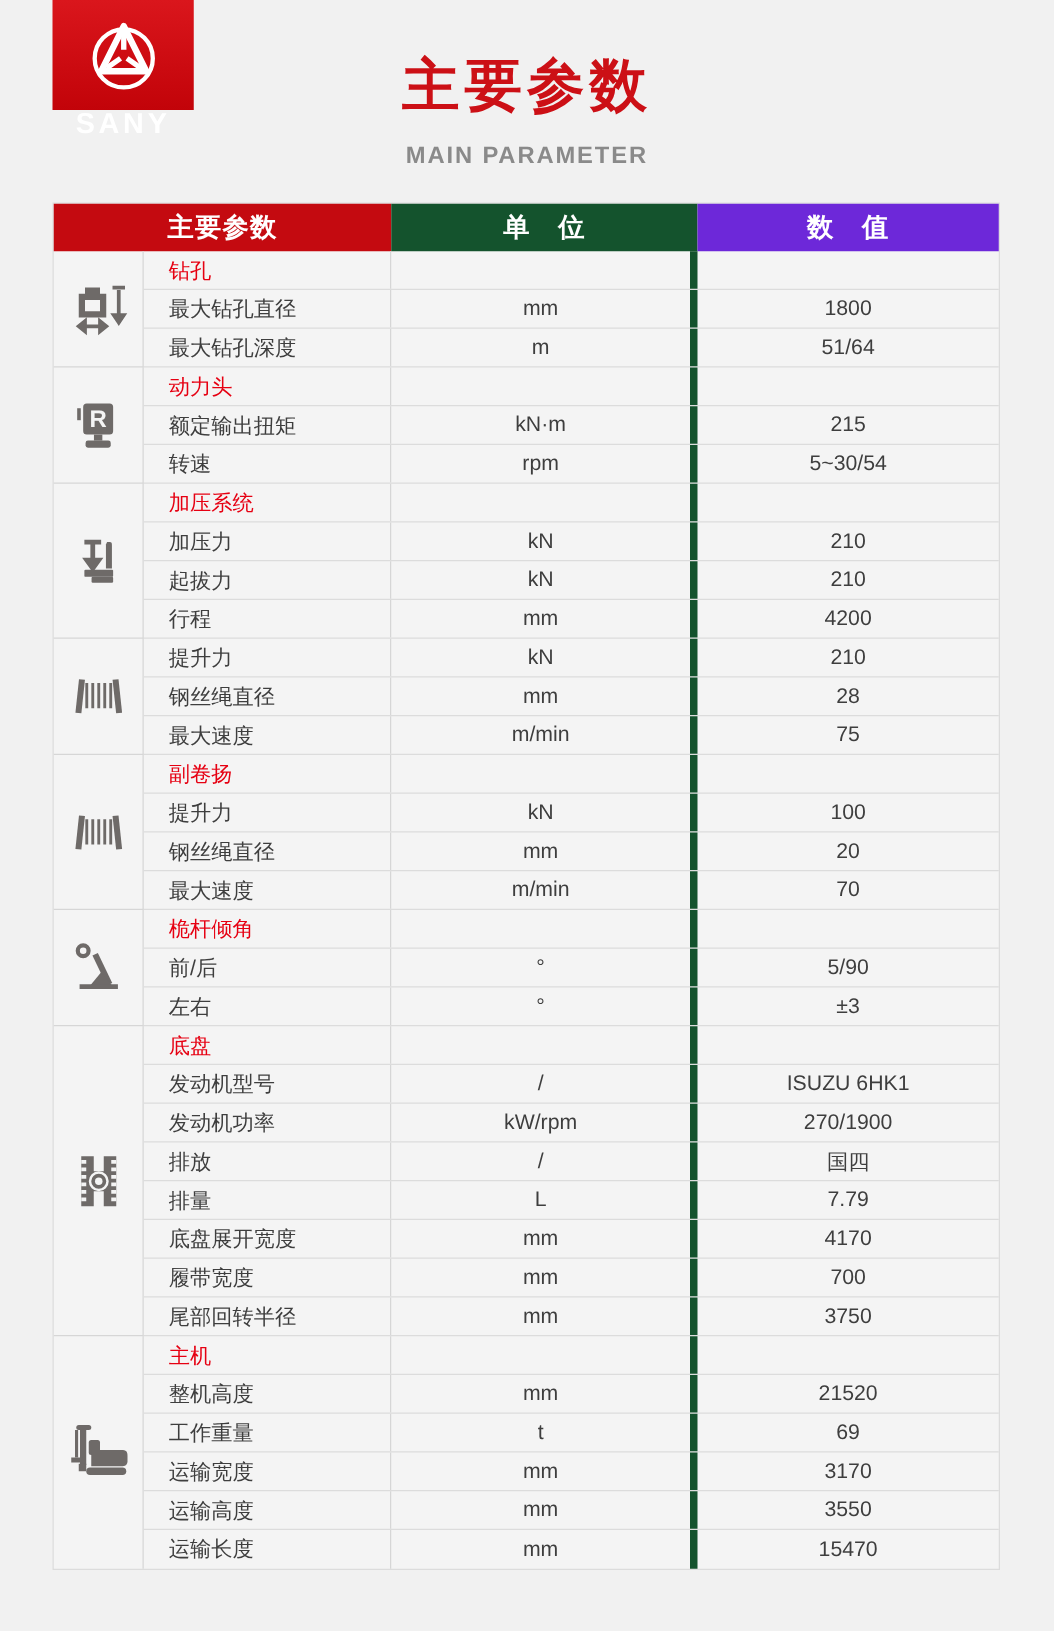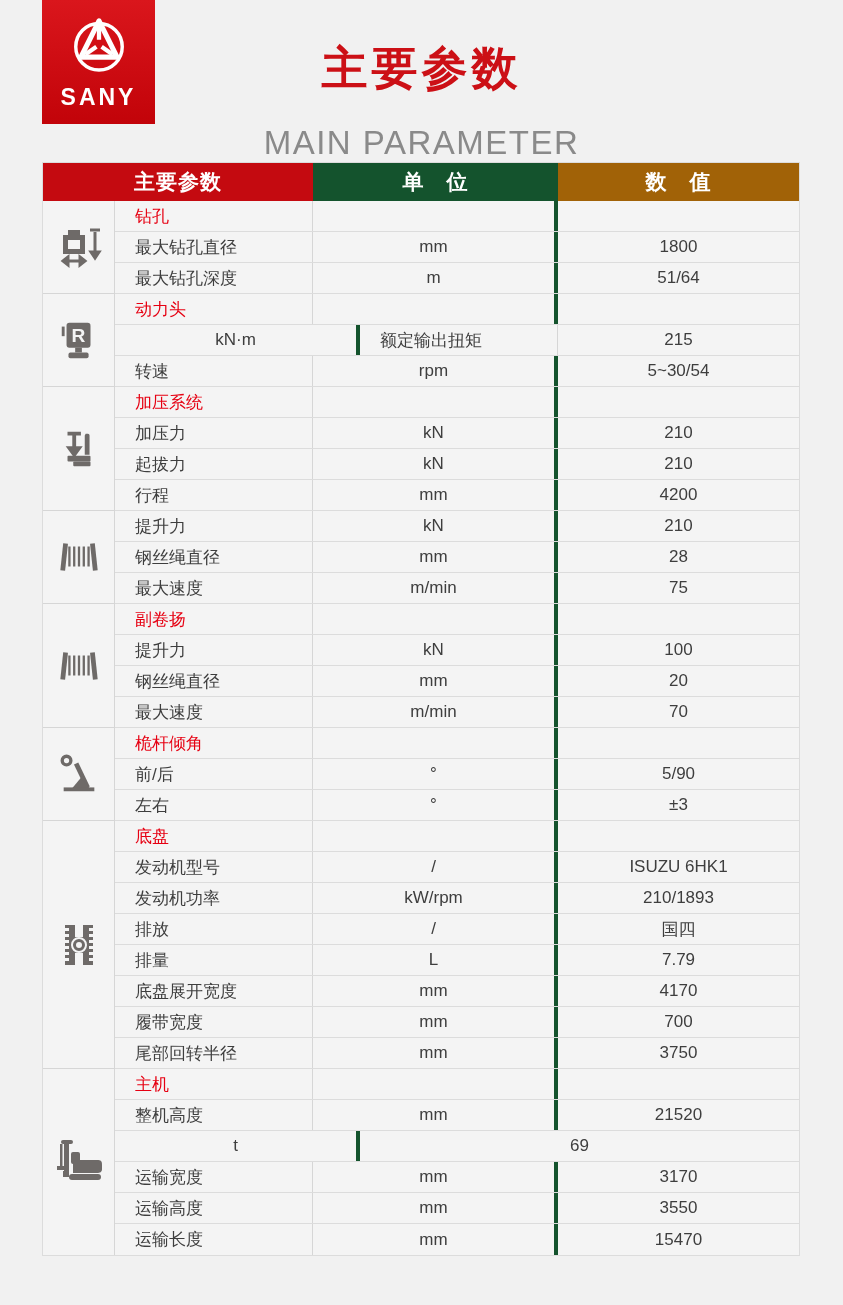--- a/index.html
+++ b/index.html
@@ -7,73 +7,73 @@
   body {
     background:#f1f1f1;
     font-family:"Liberation Sans","DejaVu Sans",sans-serif;
     position:relative;
     overflow:hidden;
     color:#3e3e3e;
   }
 
   
   .logo-block {
-    position:absolute; left:42px; top:0; width:113px; height:124px;
+    position:absolute; left:42px; top:0; width:113px; height:88px;
     background:linear-gradient(180deg,#da161c 0%,#c20309 100%);
     display:flex; flex-direction:column; align-items:center; justify-content:flex-start;
   }
   .logo-emblem { margin-top:14px; }
   .logo-text {
     color:#fff; font-weight:bold; font-size:23px; letter-spacing:3px;
     margin-top:4px;
   }
   .page-header {
     position:absolute; left:0; top:38px; width:100%;
     text-align:center;
   }
   .page-title {
     font-size:46px; font-weight:bold; color:#cc1016; letter-spacing:4px;
   }
   .page-subtitle {
-    font-size:33px; color:#8a8a8a; letter-spacing:1.5px; margin-top:24px;
+    font-size:19px; color:#8a8a8a; letter-spacing:1.5px; margin-top:14px;font-weight:bold;
   }
 
   
   .spec-table {
     position:absolute; left:42px; top:162px; width:758px;
     border:1px solid #dcdcdc; background:#f4f4f4;
   }
   .spec-head { display:flex; height:38px; }
   .spec-head .hc {
     display:flex; align-items:center; justify-content:center;
     color:#fff; font-size:21px; font-weight:bold; letter-spacing:1px;
   }
   .hc-param { width:270px; background:#c40a10; }
   .hc-unit  { width:245px; background:#14532d; }
-  .hc-value { flex:1;      background:#a16207; }
+  .hc-value { flex:1;      background:#6d28d9; }
 
   .section { display:flex; }
   .icon-cell {
     width:72px; flex:0 0 72px;
     border-right:1px solid #d6d6d6;
     border-bottom:1px solid #d6d6d6;
     display:flex; align-items:center; justify-content:center;
   }
   .section:last-child .icon-cell { border-bottom:none; }
   .rows { flex:1; display:flex; flex-direction:column; }
   .row { display:flex; height:31px; border-bottom:1px solid #dcdcdc; }
   .section:last-child .row:last-child { border-bottom:none; }
   .cell { display:flex; align-items:center; font-size:17px; }
   .cell-param {
     width:198px; flex:0 0 198px; padding-left:20px;
     border-right:1px solid #d6d6d6; justify-content:flex-start;
   }
   .cell-unit {
     width:245px; flex:0 0 245px; justify-content:center;
-    border-right:4px solid #14532d;
+    border-right:6px solid #14532d;
   }
   .cell-value { flex:1; justify-content:center; }
   .row-category .cell-param { color:#e60012; }
   .icon-cell svg { display:block; }
 </style>
 </head>
 <body>
 
 <div class="logo-block">
   <span class="logo-emblem">
@@ -139,22 +139,22 @@
   </svg>
           </span>
         </div>
         <div class="rows">
           <div class="row row-category">
             <div class="cell cell-param">动力头</div>
             <div class="cell cell-unit"></div>
             <div class="cell cell-value"></div>
           </div>
           <div class="row">
+            <div class="cell cell-param">额定输出扭矩</div>
             <div class="cell cell-unit">kN·m</div>
-            <div class="cell cell-param">额定输出扭矩</div>
             <div class="cell cell-value">215</div>
           </div>
           <div class="row">
             <div class="cell cell-param">转速</div>
             <div class="cell cell-unit">rpm</div>
             <div class="cell cell-value">5~30/54</div>
           </div>
         </div>
       </div>
       <div class="section">
@@ -315,21 +315,21 @@
             <div class="cell cell-value"></div>
           </div>
           <div class="row">
             <div class="cell cell-param">发动机型号</div>
             <div class="cell cell-unit">/</div>
             <div class="cell cell-value">ISUZU 6HK1</div>
           </div>
           <div class="row">
             <div class="cell cell-param">发动机功率</div>
             <div class="cell cell-unit">kW/rpm</div>
-            <div class="cell cell-value">210/1893</div>
+            <div class="cell cell-value">270/1900</div>
           </div>
           <div class="row">
             <div class="cell cell-param">排放</div>
             <div class="cell cell-unit">/</div>
             <div class="cell cell-value">国四</div>
           </div>
           <div class="row">
             <div class="cell cell-param">排量</div>
             <div class="cell cell-unit">L</div>
             <div class="cell cell-value">7.79</div>
@@ -371,20 +371,21 @@
             <div class="cell cell-param">主机</div>
             <div class="cell cell-unit"></div>
             <div class="cell cell-value"></div>
           </div>
           <div class="row">
             <div class="cell cell-param">整机高度</div>
             <div class="cell cell-unit">mm</div>
             <div class="cell cell-value">21520</div>
           </div>
           <div class="row">
+            <div class="cell cell-param">工作重量</div>
             <div class="cell cell-unit">t</div>
             <div class="cell cell-value">69</div>
           </div>
           <div class="row">
             <div class="cell cell-param">运输宽度</div>
             <div class="cell cell-unit">mm</div>
             <div class="cell cell-value">3170</div>
           </div>
           <div class="row">
             <div class="cell cell-param">运输高度</div>

